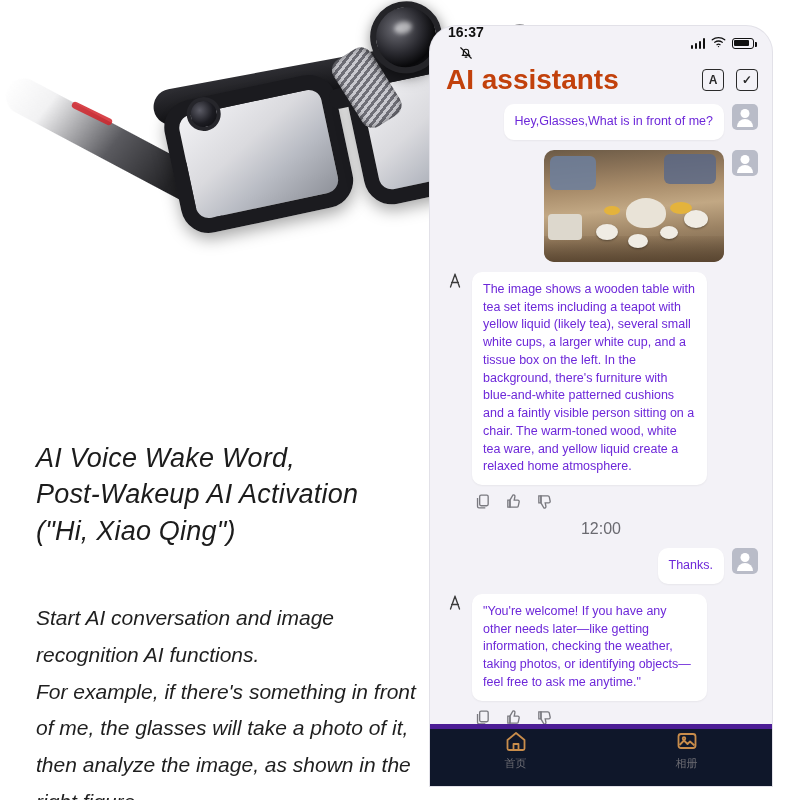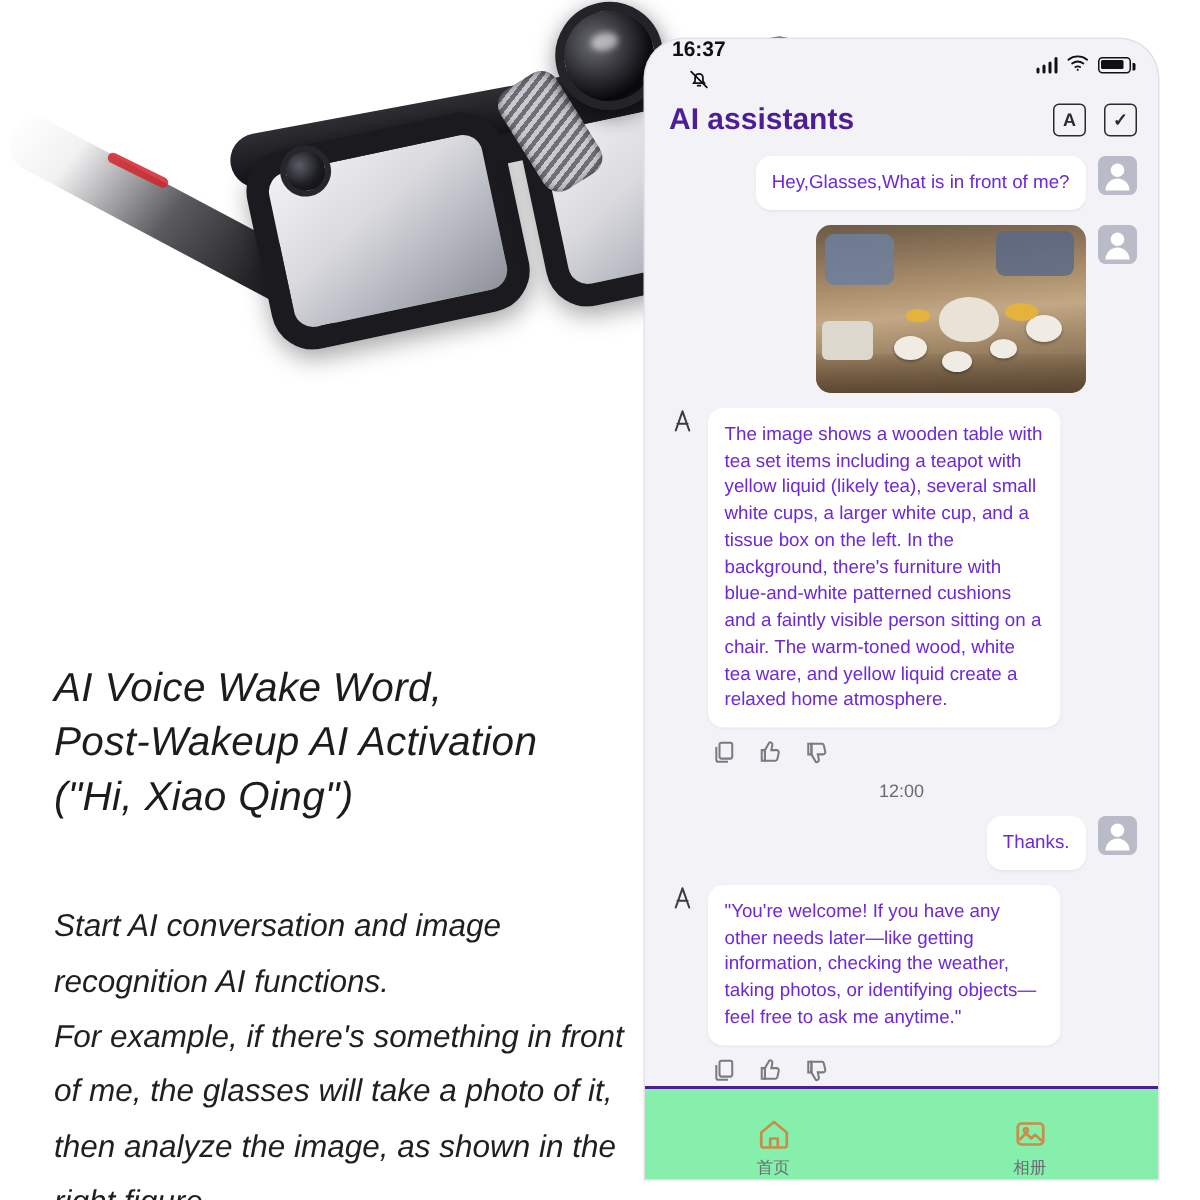--- a/index.html
+++ b/index.html
@@ -126,21 +126,21 @@
   .batt {
     width: 22px; height: 11px; border: 1.4px solid #111; border-radius: 3px;
     position: relative; padding: 1.4px;
   }
   .batt::after{content:"";position:absolute;right:-3.5px;top:3px;width:2px;height:5px;background:#111;border-radius:0 1px 1px 0;}
   .batt span{display:block;height:100%;width:82%;background:#111;border-radius:1px;}
 
   .app-bar {
     height: 40px; display: flex; align-items: center; padding: 0 14px 0 16px;
   }
-  .app-title { font-size: 20px; font-weight: 700; color: #4c1d95; }
+  .app-title { font-size: 28px; font-weight: 700; color: #c2410c; }
   .app-bar-actions { margin-left: auto; display: flex; gap: 12px; align-items: center; }
   .sq-icon {
     width: 22px; height: 22px; border: 1.6px solid #2a2a2a; border-radius: 4px;
     display: flex; align-items: center; justify-content: center;
     font-size: 12px; font-weight: 700; color: #2a2a2a;
   }
   .sq-icon.check { border-color: #2a2a2a; }
 
   .chat {
     position: relative; height: 640px; padding: 4px 14px 0 14px;
@@ -197,28 +197,28 @@
   .photo-bubble .tabletop {
     position: absolute; left: 0; bottom: 0; width: 100%; height: 26px;
     background: linear-gradient(180deg, rgba(120,94,66,.2), rgba(86,66,45,.85));
   }
 
   .msg-actions { display: flex; gap: 14px; margin-top: 8px; padding-left: 2px; }
   .act { width: 17px; height: 17px; color: #7a7a80; }
   .act svg { width: 100%; height: 100%; display: block; }
 
   .timestamp {
-    text-align: center; font-size: 12px; color: #6a6a70; margin: 6px 0 10px;
+    text-align: center; font-size: 16px; color: #6a6a70; margin: 6px 0 10px;
   }
 
   
   .tabbar {
     position: absolute; left: 0; bottom: 0; width: 100%; height: 62px;
-    background: #86efac; border-top: 2px solid #4c1d95;
-    display: flex; align-items: flex-end; justify-content: space-around;
+    background: #0f172a; border-top: 5px solid #4c1d95;
+    display: flex; align-items: flex-start; justify-content: space-around;
   }
   .tab { display: flex; flex-direction: column; align-items: center; gap: 3px; width: 80px; }
   .tab .ic { width: 24px; height: 24px; color: #c98d4b; }
   .tab.active .ic { color: #2f6fd0; }
   .tab .lbl { font-size: 11px; color: #6b6b72; }
   .tab.active .lbl { color: #2f6fd0; }
   .tab .ic svg { width: 100%; height: 100%; display: block; }
 </style>
 </head>
 <body>

